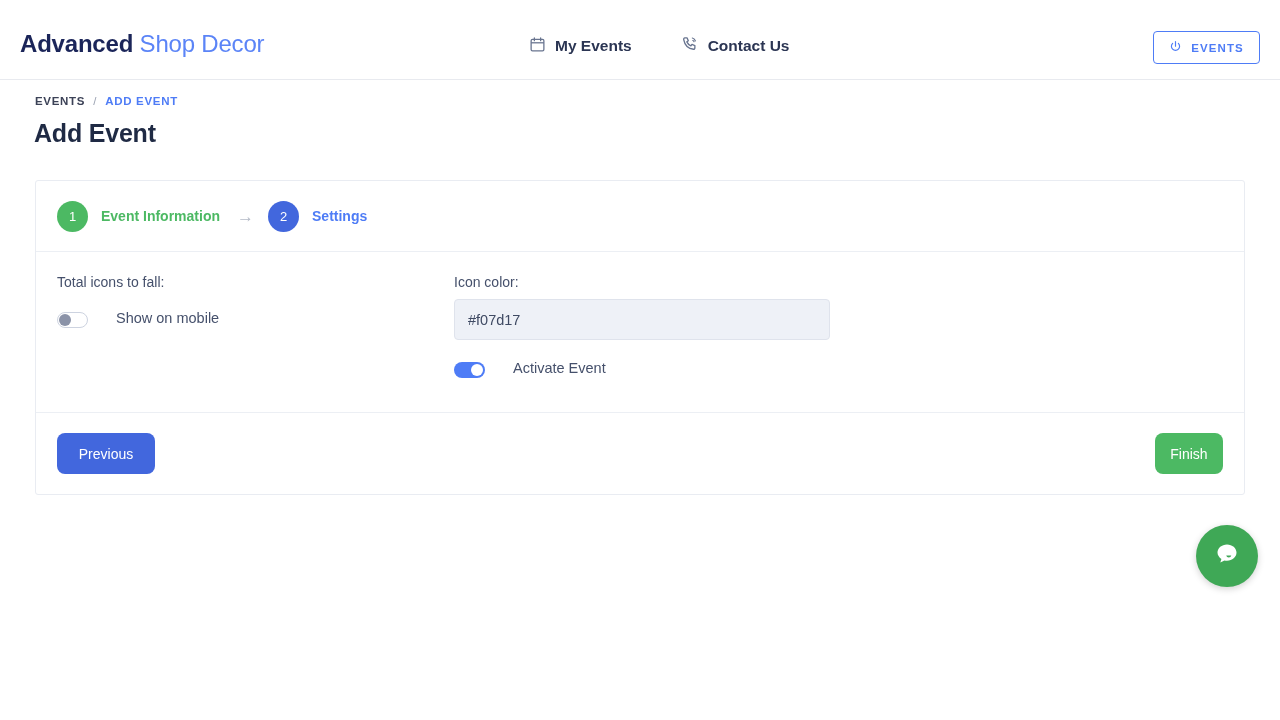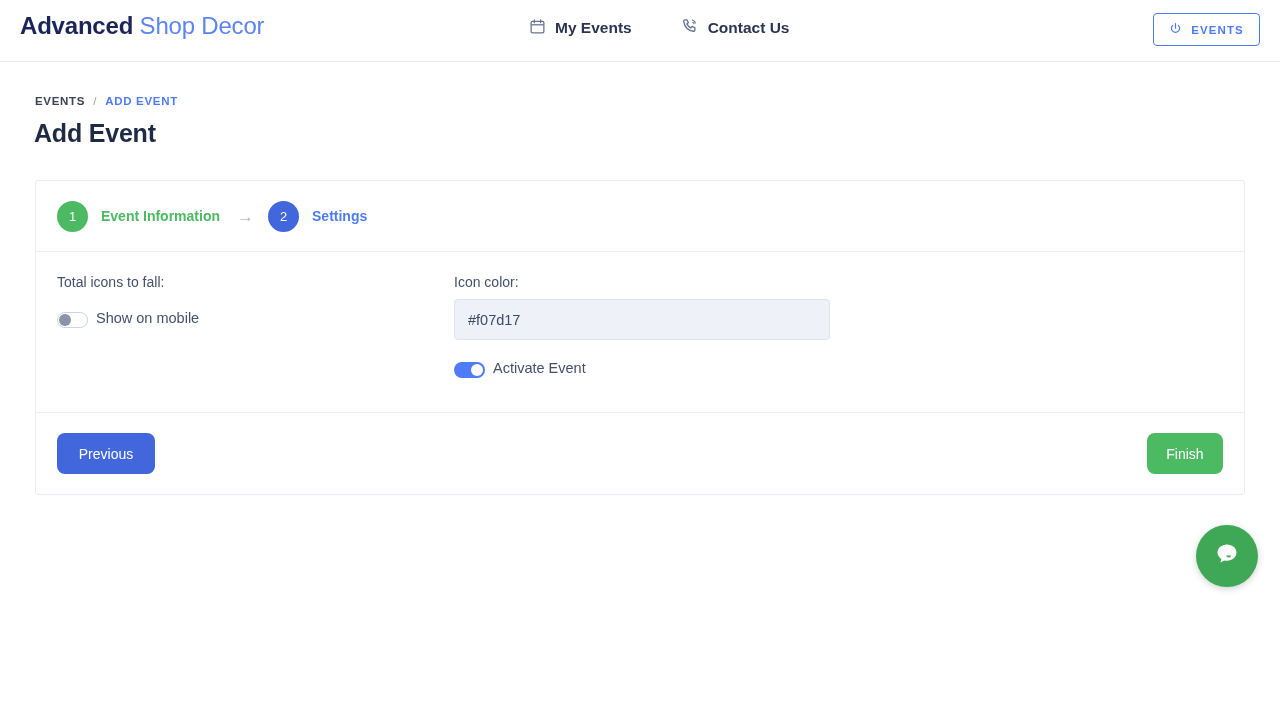--- a/index.html
+++ b/index.html
@@ -12,20 +12,21 @@
   }
 
   
   .header {
     position: relative;
     height: 62px;
     background: #ffffff;
     border-bottom: 1px solid #e8eaef;
     display: flex;
     align-items: center;
+    margin-top: 18px;
   }
   .brand {
     position: absolute;
     left: 20px; top: 12px;
     font-size: 24px;
     letter-spacing: -0.2px;
     white-space: nowrap;
   }
   .brand .b1 { color: #1b2559; font-weight: bold; }
   .brand .b2 { color: #5b84f7; font-weight: normal; }
@@ -169,21 +170,21 @@
     right: 11px; top: 50%;
     transform: translateY(-50%);
     font-size: 9px;
     color: #2b3553;
     pointer-events: none;
   }
 
   .toggle-row {
     display: flex;
     align-items: flex-end;
-    gap: 8px;
+    gap: 28px;
     margin-top: 19px;
   }
   .switch {
     position: relative;
     flex: 0 0 auto;
     width: 31px; height: 16px;
     border-radius: 9px;
     cursor: pointer;
     margin-top: 2px;
   }
@@ -227,21 +228,21 @@
     color: #ffffff;
     font-size: 14px;
     cursor: pointer;
     font-family: "Liberation Sans", sans-serif;
   }
   .btn-prev {
     width: 98px; height: 41px;
     background: #4267dd;
   }
   .btn-finish {
-    width: 76px; height: 41px;
+    width: 68px; height: 41px;
     background: #4cb963;
   }
 
   
   .chat {
     position: absolute;
     right: 22px; bottom: 133px;
     width: 62px; height: 62px;
     border-radius: 50%;
     background: #3fa856;

